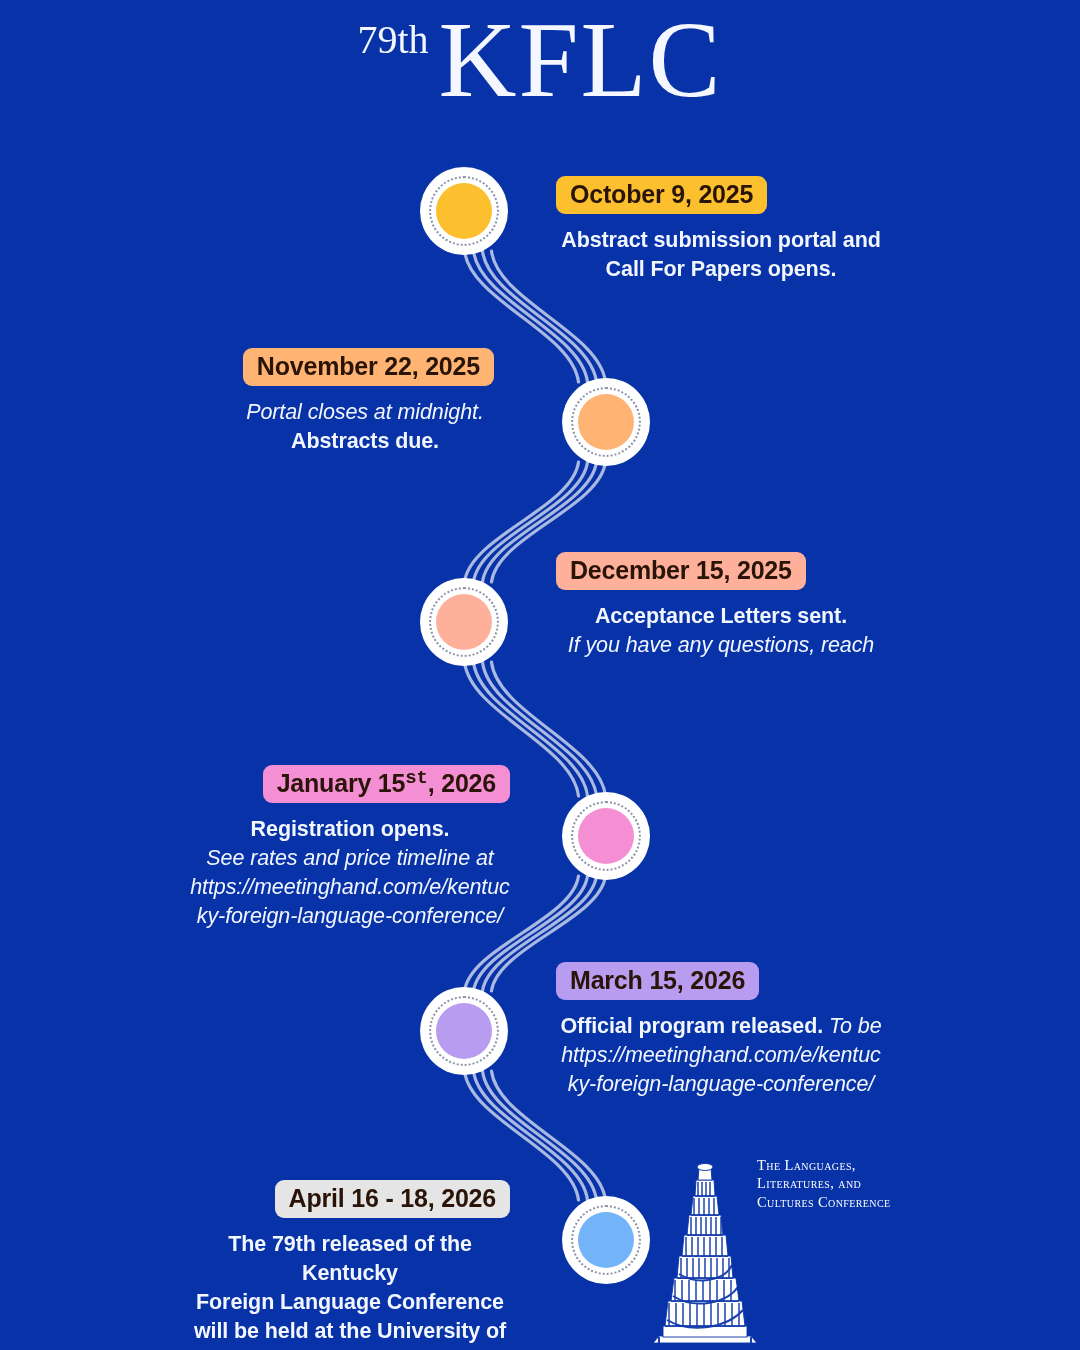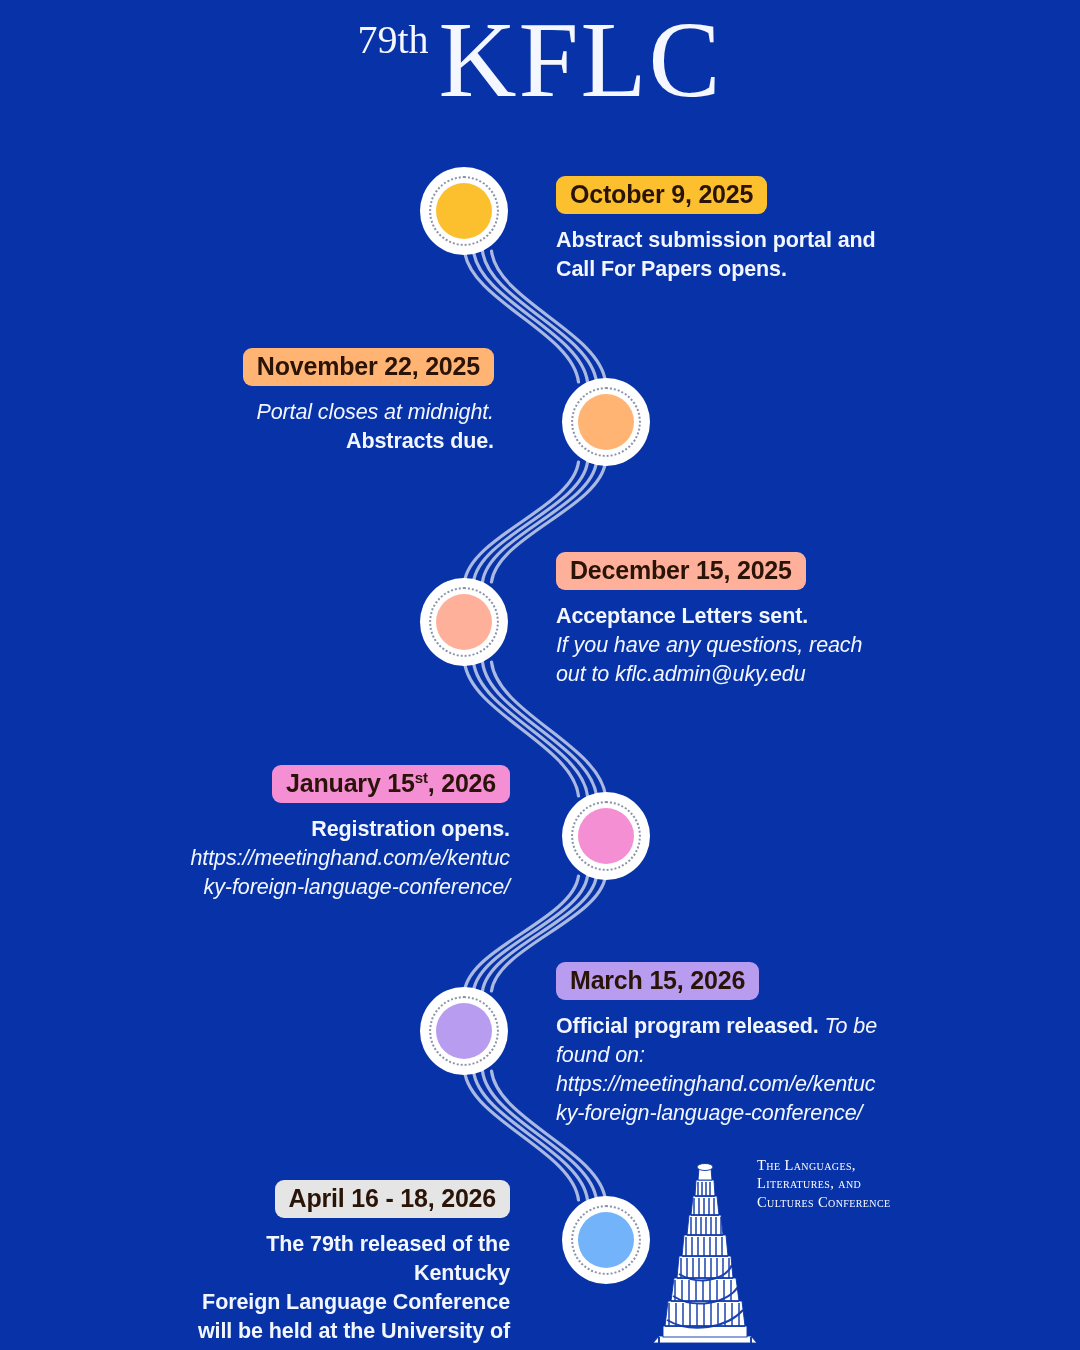--- a/index.html
+++ b/index.html
@@ -110,30 +110,32 @@
     border-radius: 9px;
     padding: 5px 14px 7px 14px;
     font-size: 25px;
     font-weight: bold;
     color: #2A1408;
     letter-spacing: -0.2px;
     line-height: 1.05;
     white-space: nowrap;
   }
   .pill sup {
-    font-size: 15px;
+    font-size: 19px;
     vertical-align: super;
     line-height: 0;
+    font-family: Liberation Mono, monospace;
   }
   .desc {
     margin-top: 12px;
     color: #F2F6FF;
     font-size: 21.5px;
     line-height: 1.34;
     letter-spacing: -0.1px;
+    text-align: center;
   }
   .desc .b { font-weight: bold; }
   .desc .i { font-style: italic; }
 
   .align-left  { text-align: left; }
   .align-right { text-align: right; }
 
   
   .logo-wrap {
     position: absolute;
@@ -215,30 +217,29 @@
           <div><span class="b">Abstract submission portal and</span></div>
           <div><span class="b">Call For Papers opens.</span></div>
         </div></div>
       <div class="event align-right" style="left: 236px; top: 348px; width: 258px;"><div class="pill" style="background: rgb(255, 180, 115);">November 22, 2025</div><div class="desc">
           <div><span class="i">Portal closes at midnight.</span></div>
           <div><span class="b">Abstracts due.</span></div>
         </div></div>
       <div class="event align-left" style="left: 556px; top: 552px; width: 330px;"><div class="pill" style="background: rgb(255, 176, 155);">December 15, 2025</div><div class="desc">
           <div><span class="b">Acceptance Letters sent.</span></div>
           <div><span class="i">If you have any questions, reach</span></div>
-          <div><span class="i">out to kflc.admin@uky.edu</span></div>
         </div></div>
       <div class="event align-right" style="left: 190px; top: 765px; width: 320px;"><div class="pill" style="background: rgb(244, 143, 212);"><span>January 15</span><sup>st</sup><span>, 2026</span></div><div class="desc">
           <div><span class="b">Registration opens.</span></div>
+          <div><span class="i">See rates and price timeline at</span></div>
           <div><span class="i">https://meetinghand.com/e/kentuc</span></div>
           <div><span class="i">ky-foreign-language-conference/</span></div>
         </div></div>
       <div class="event align-left" style="left: 556px; top: 962px; width: 330px;"><div class="pill" style="background: rgb(183, 156, 240);">March 15, 2026</div><div class="desc">
           <div><span class="b">Official program released. </span><span class="i">To be</span></div>
-          <div><span class="i">found on:</span></div>
           <div><span class="i">https://meetinghand.com/e/kentuc</span></div>
           <div><span class="i">ky-foreign-language-conference/</span></div>
         </div></div>
       <div class="event align-right" style="left: 190px; top: 1180px; width: 320px;"><div class="pill" style="background: #e5e5e5;">April 16 - 18, 2026</div><div class="desc">
           <div><span class="b">The 79th released of the Kentucky</span></div>
           <div><span class="b">Foreign Language Conference</span></div>
           <div><span class="b">will be held at the University of</span></div>
           <div><span class="b">Kentucky in Lexington, KY.</span></div>
         </div></div>
     </div>

